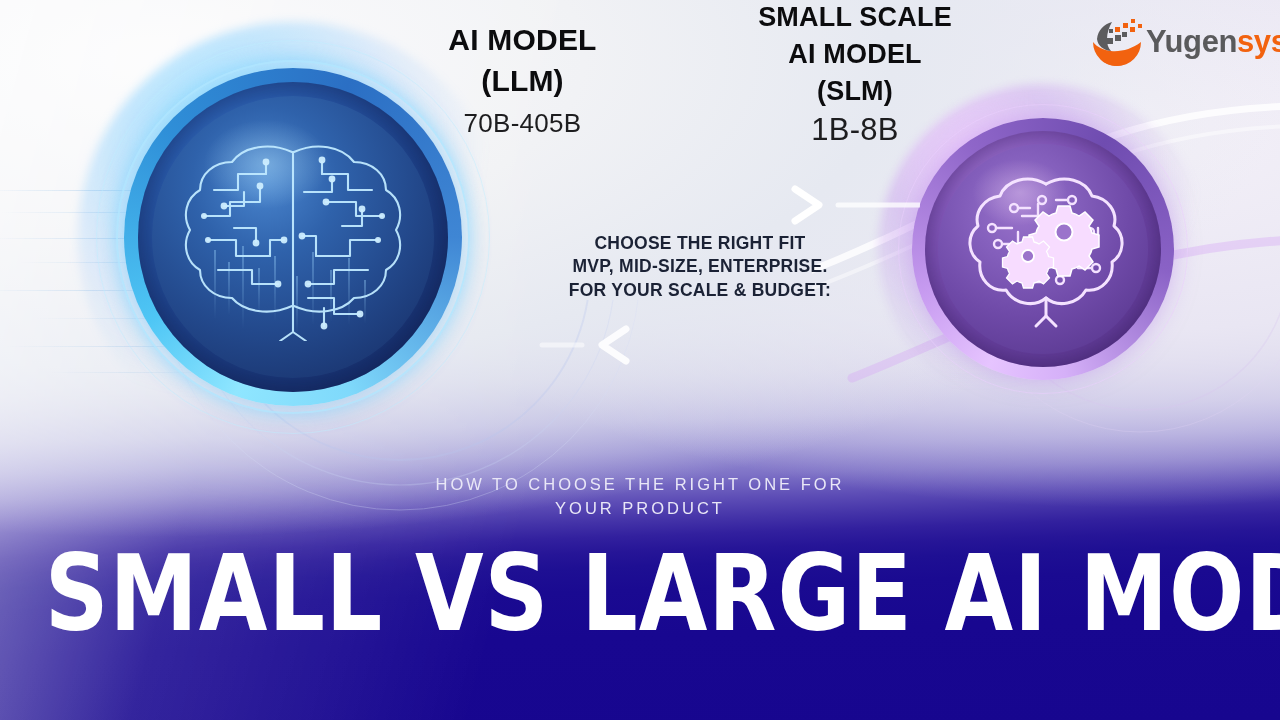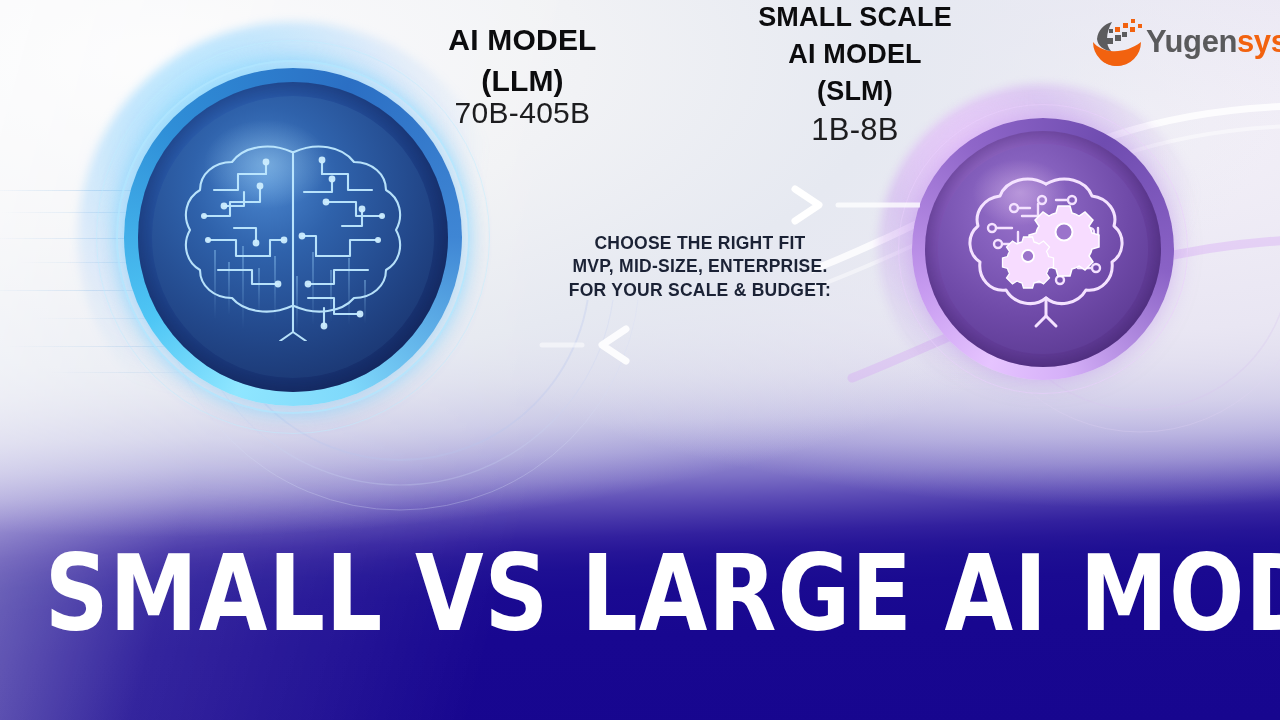--- a/index.html
+++ b/index.html
@@ -137,21 +137,21 @@
   .hdr-sub {
     color:#1d1d1f; letter-spacing:.3px; font-weight:400;
   }
 
   #left-head { left:345px; top:14px; width:355px; }
   #right-head { left:710px; top:4px; width:290px; }
 
   #left-head .hdr-l1 { font-size:30px; }
   #left-head .hdr-l2 { font-size:30px; margin-top:11px; }
   #left-head .hdr-l3 { font-size:30px; margin-top:11px; }
-  #left-head .hdr-sub { font-size:30px; margin-top:0; }
+  #left-head .hdr-sub { font-size:26px; margin-top:12px; }
 
   #right-head .hdr-l1 { font-size:27px; }
   #right-head .hdr-l2 { font-size:27px; margin-top:10px; }
   #right-head .hdr-l3 { font-size:27px; margin-top:10px; }
   #right-head .hdr-sub { font-size:31px; margin-top:7px; }
 
   #center-note {
     position:absolute; left:500px; top:232px; width:400px; text-align:center;
     color:#1b2235; font-weight:bold; font-size:17.5px; line-height:1.33;
     letter-spacing:.25px;
@@ -392,20 +392,24 @@
     <div class="hdr-l3">(SLM)</div>
     <div class="hdr-sub">1B-8B</div>
   </div>
 
   <div id="center-note">
     <div>CHOOSE THE RIGHT FIT</div>
     <div>MVP, MID-SIZE, ENTERPRISE.</div>
     <div>FOR YOUR SCALE &amp; BUDGET:</div>
   </div>
 
+  <div id="kicker">
+    <div>HOW TO CHOOSE THE RIGHT ONE FOR</div>
+    <div>YOUR PRODUCT</div>
+  </div>
 
   <div id="headline">SMALL VS LARGE AI MODELS</div>
 
   <div id="logo">
     <svg id="logo-mark" viewBox="0 0 58 56">
       <path d="M5,26 A24,24 0 0 0 53,26 C44,33 33,36 23,35 C15,34 9,31 5,26 Z" fill="#f2620f"></path>
       <path d="M12,43 A22,22 0 0 0 42,45 C33,47 21,47 12,43 Z" fill="#f2620f" opacity="0.9"></path>
       <path d="M9,23 C10,14 16,8 24,6 C21,11 19,17 19,23 C19,28 20,32 23,35 C15,34 10,30 9,23 Z" fill="#5c5c5e"></path>
       <rect x="19" y="22" width="6" height="6" fill="#5c5c5e"></rect>
       <rect x="27" y="19" width="6" height="6" fill="#5c5c5e"></rect>

